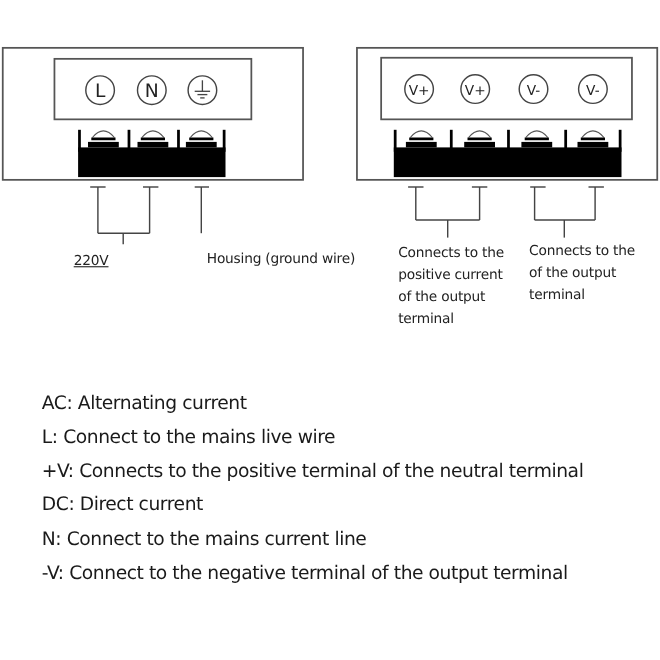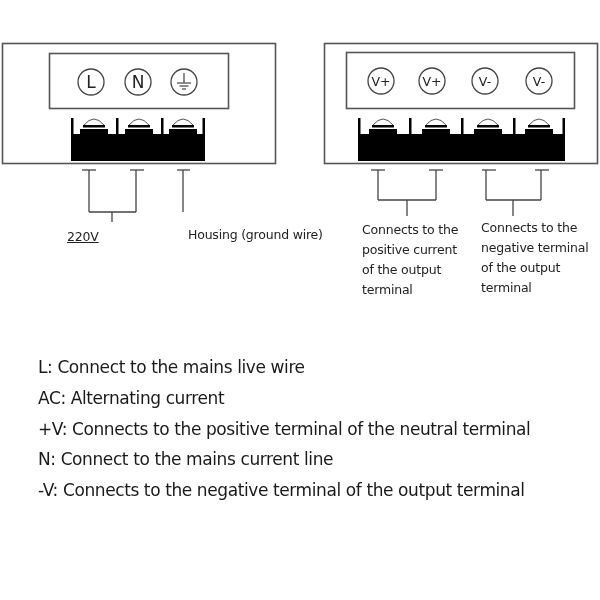--- a/index.html
+++ b/index.html
@@ -147,24 +147,24 @@
 <div class="lbl" style="left:140px; top:225px;margin-left:48px;">Housing (ground wire)</div>
 
 <div style="position:absolute; left:362px; top:220px;">
   <div class="lbl" style="position:static;">Connects to the</div>
   <div class="lbl" style="position:static;">positive current</div>
   <div class="lbl" style="position:static;">of the output</div>
   <div class="lbl" style="position:static;">terminal</div>
 </div>
 <div style="position:absolute; left:481px; top:218px;">
   <div class="lbl" style="position:static;">Connects to the</div>
-  <div class="lbl" style="position:static;">negative terminal</div>
   <div class="lbl" style="position:static;">of the output</div>
   <div class="lbl" style="position:static;">terminal</div>
 </div>
 
 <div class="legend">
+  <div class="legend-item">AC: Alternating current</div>
   <div class="legend-item">L: Connect to the mains live wire</div>
-  <div class="legend-item">AC: Alternating current</div>
   <div class="legend-item">+V: Connects to the positive terminal of the neutral terminal</div>
+  <div class="legend-item">DC: Direct current</div>
   <div class="legend-item">N: Connect to the mains current line</div>
-  <div class="legend-item">-V: Connects to the negative terminal of the output terminal</div>
+  <div class="legend-item">-V: Connect to the negative terminal of the output terminal</div>
 </div>
 
 </body></html>

